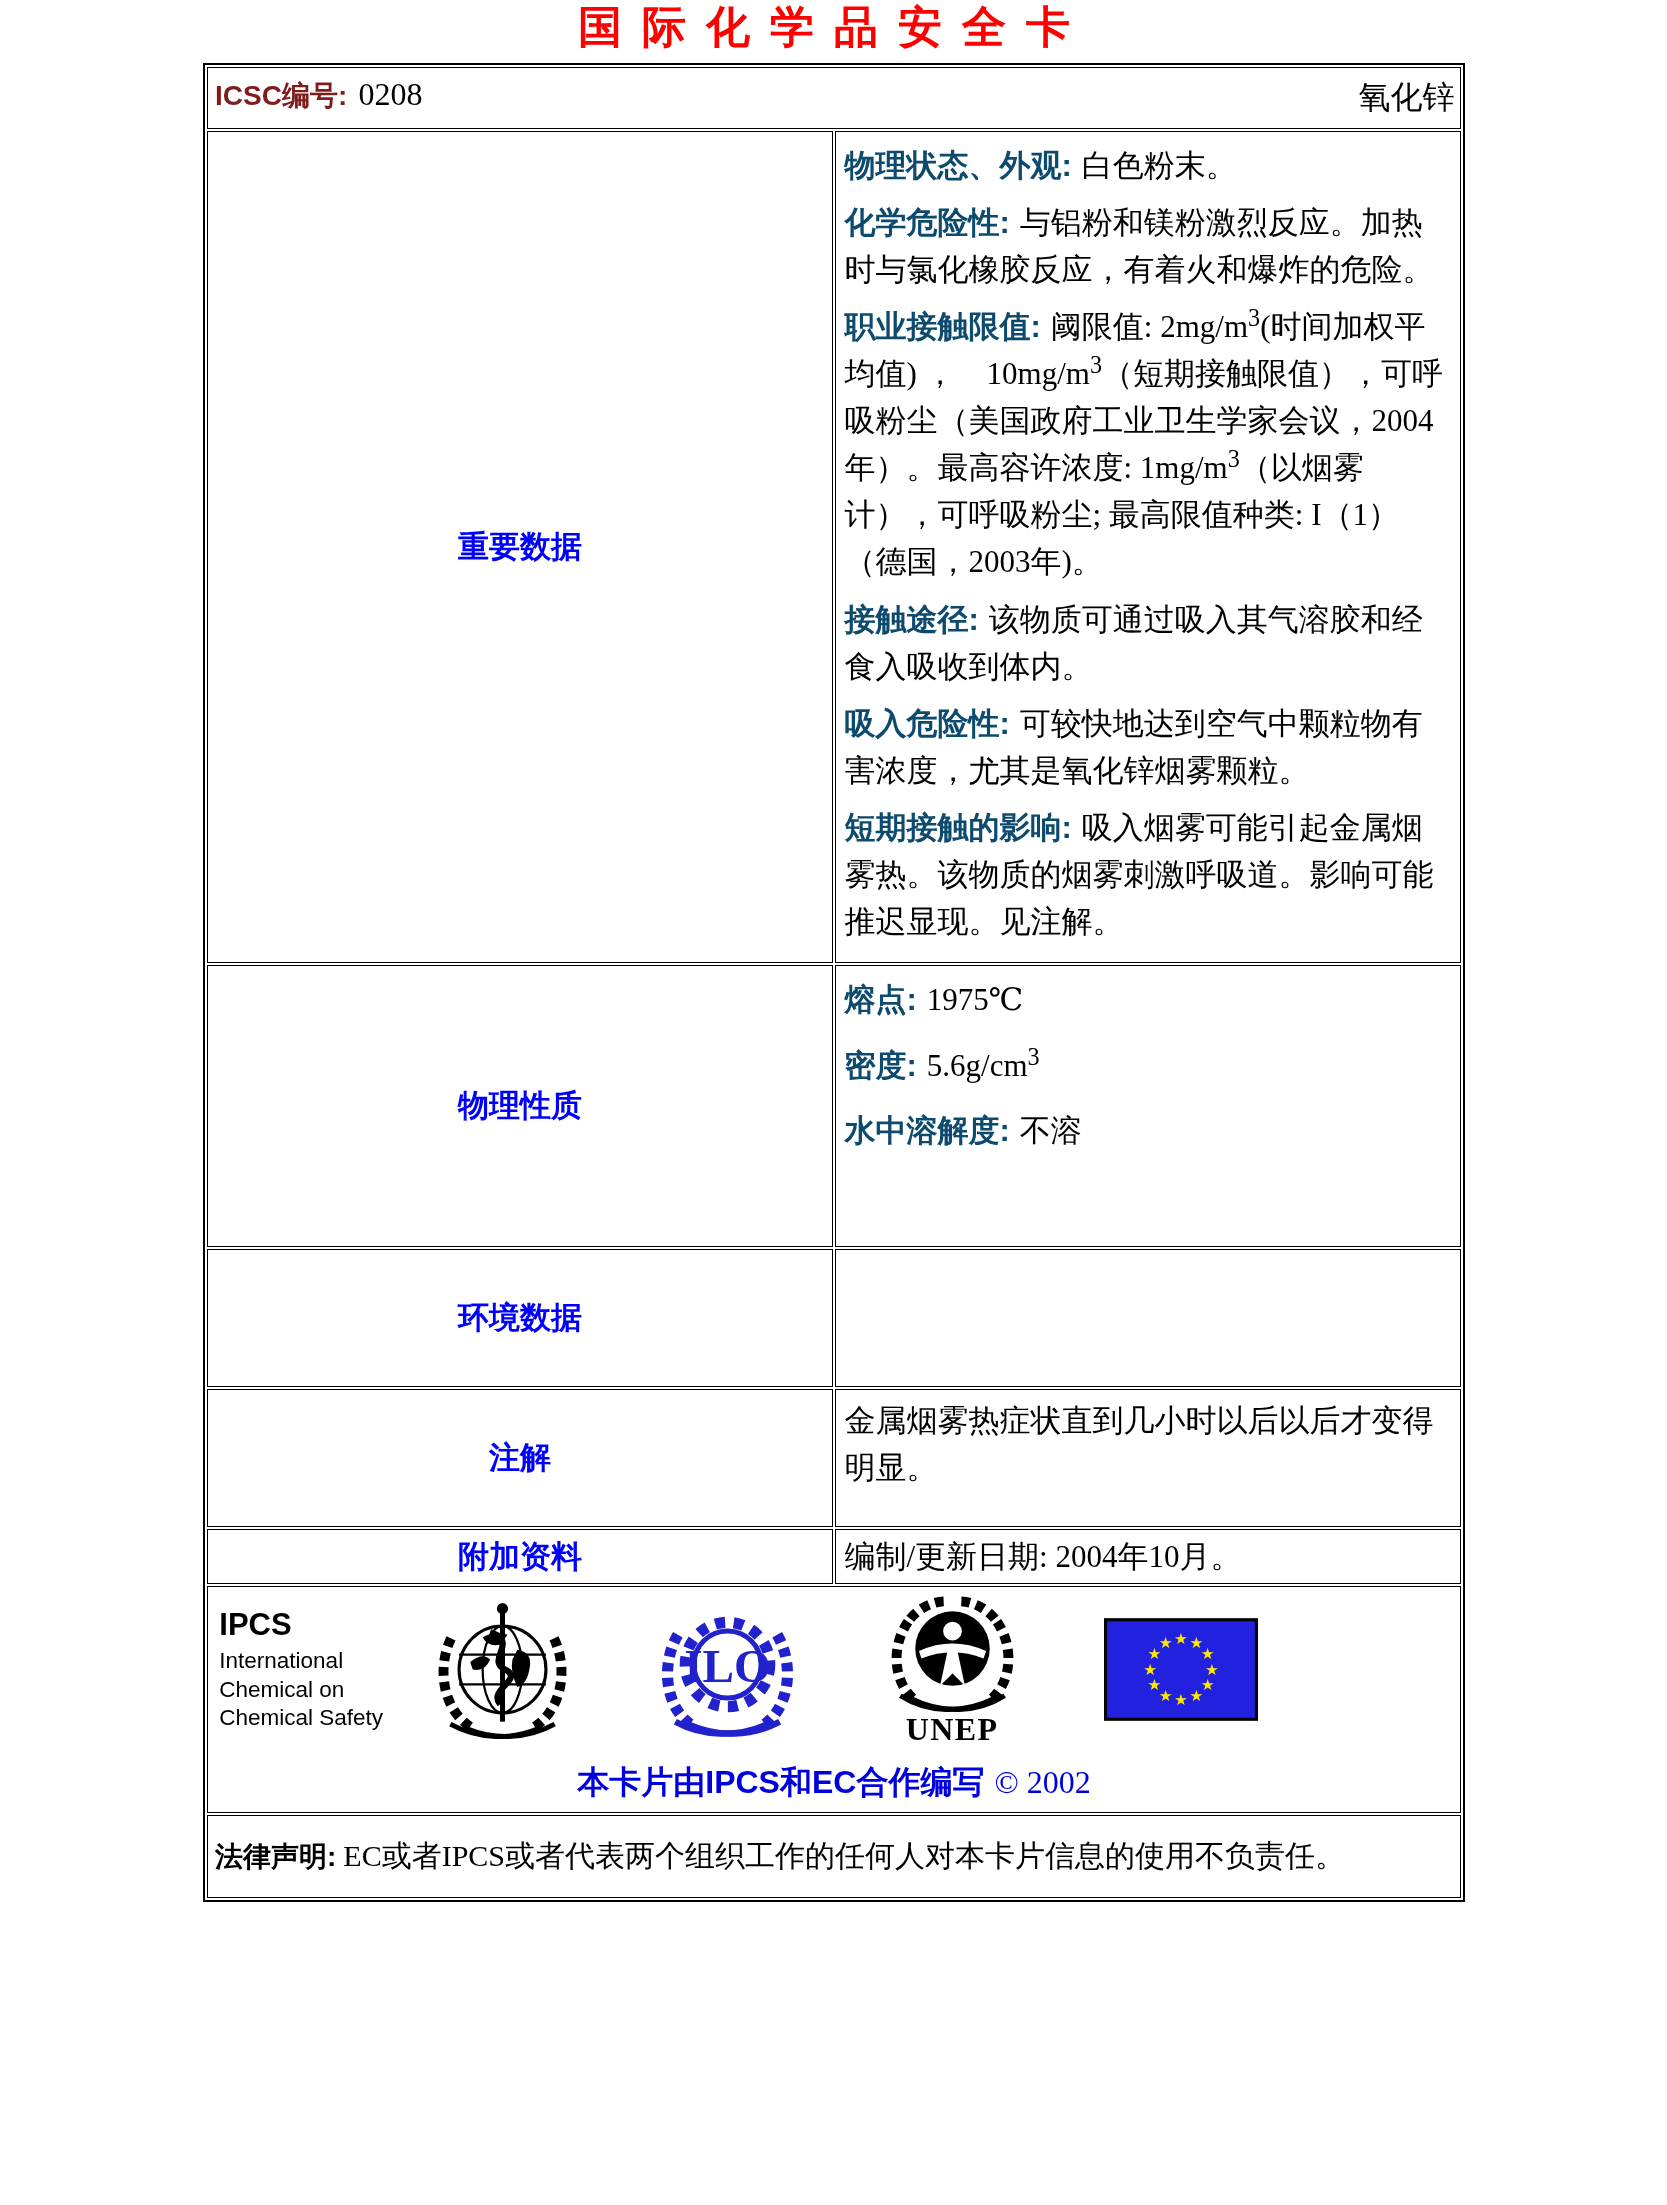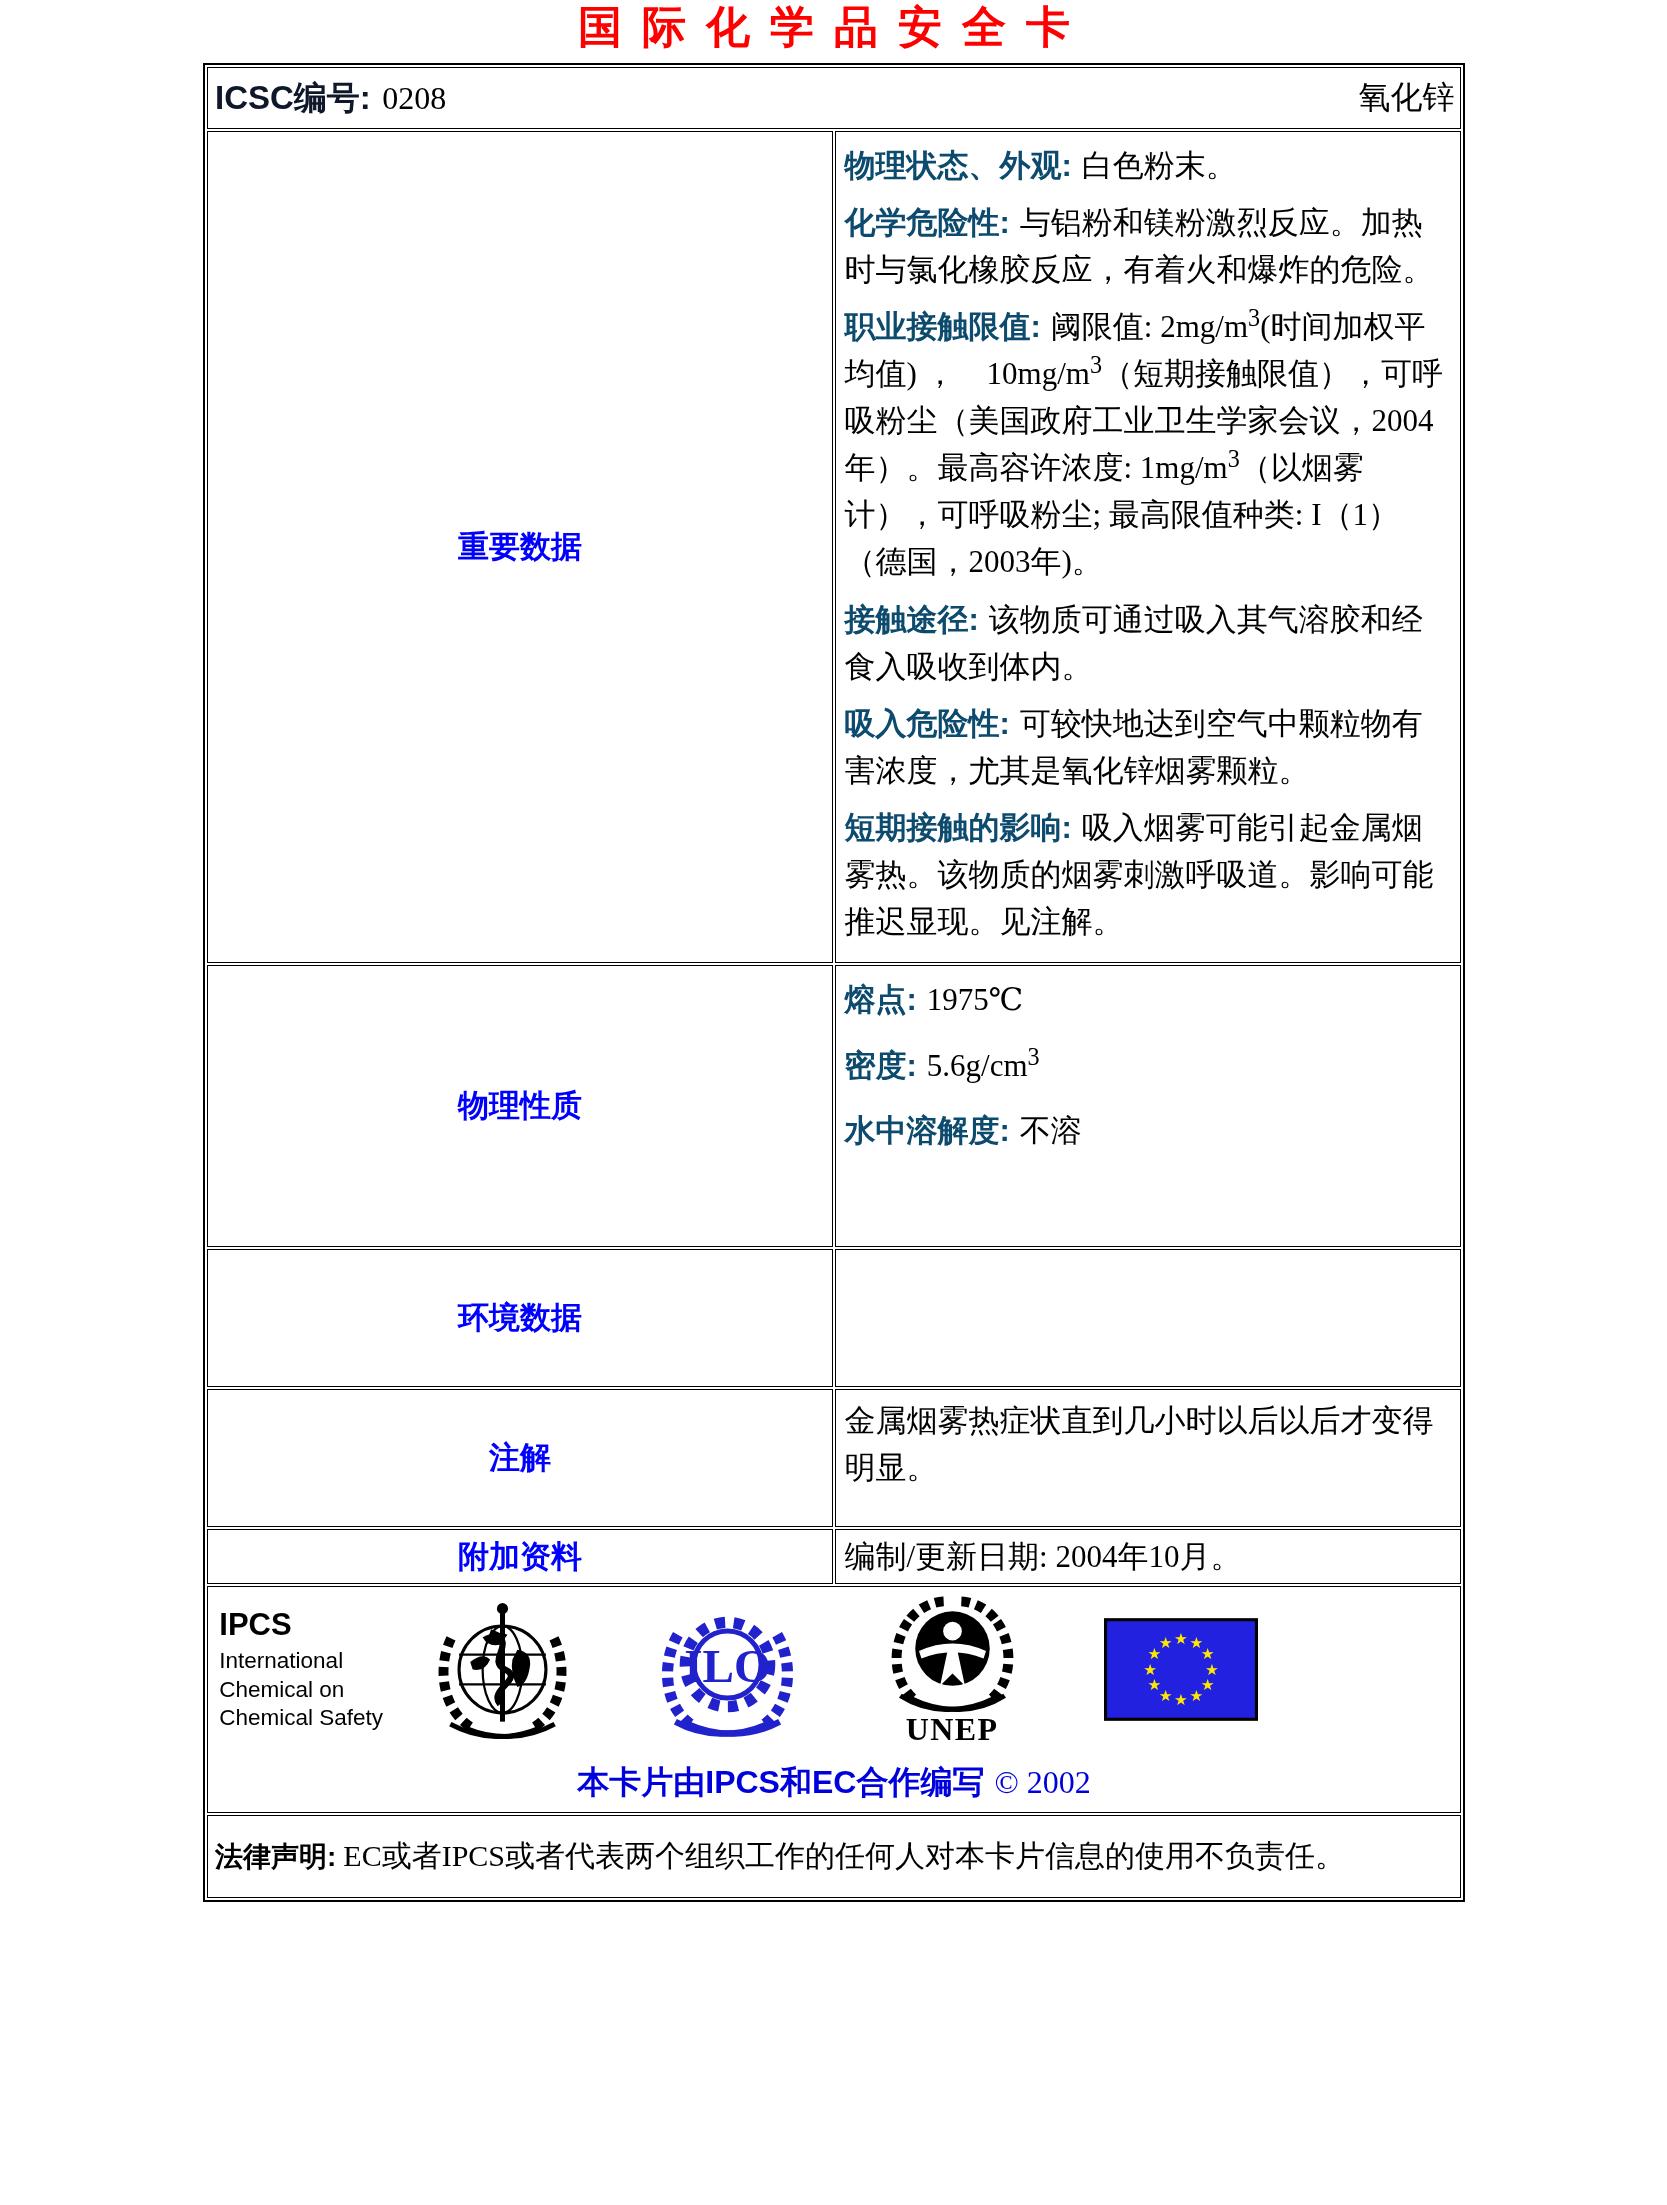--- a/index.html
+++ b/index.html
@@ -64,24 +64,24 @@
   sup { font-size: 0.78em; line-height: 0; }
   
   td.header-cell {
     height: 62px;
     vertical-align: top;
     padding: 8.5px 5.6px 5.6px 7px;
     font-size: 32px;
   }
   .header-inner { display: flex; justify-content: space-between; align-items: flex-start; }
   .icsc-label {
-    color: #0f172a;
-    font-weight: bold;
-    font-family: "Liberation Sans", "DejaVu Sans", sans-serif;
-    font-size: 33px;
+    color: #7f1d1d;
+    font-weight: bold;
+    font-family: "Liberation Sans", "DejaVu Sans", sans-serif;
+    font-size: 28px;
     margin-right: 11.3px;
   }
   
   tr.row-important  td { height: 711px; }
   tr.row-physical   td { height: 282px; }
   tr.row-env        td { height: 138px; }
   tr.row-notes      td { height: 138px; margin-left: 9px; }
   tr.row-additional td { height: 41px; }
   tr.row-additional td.content-cell { vertical-align: middle; padding-top: 2.8px; padding-bottom: 2.8px; }
   tr.row-notes td.content-cell { padding-top: 7px; }

